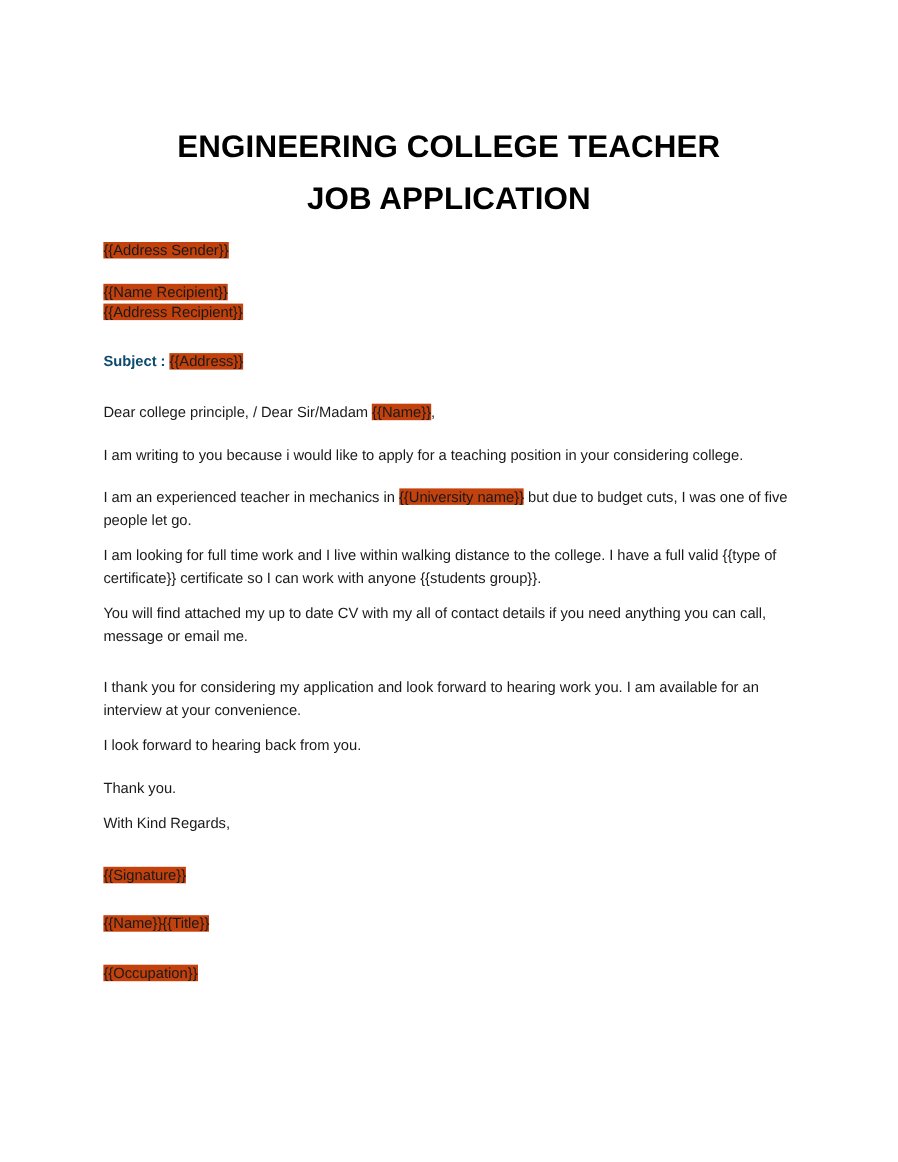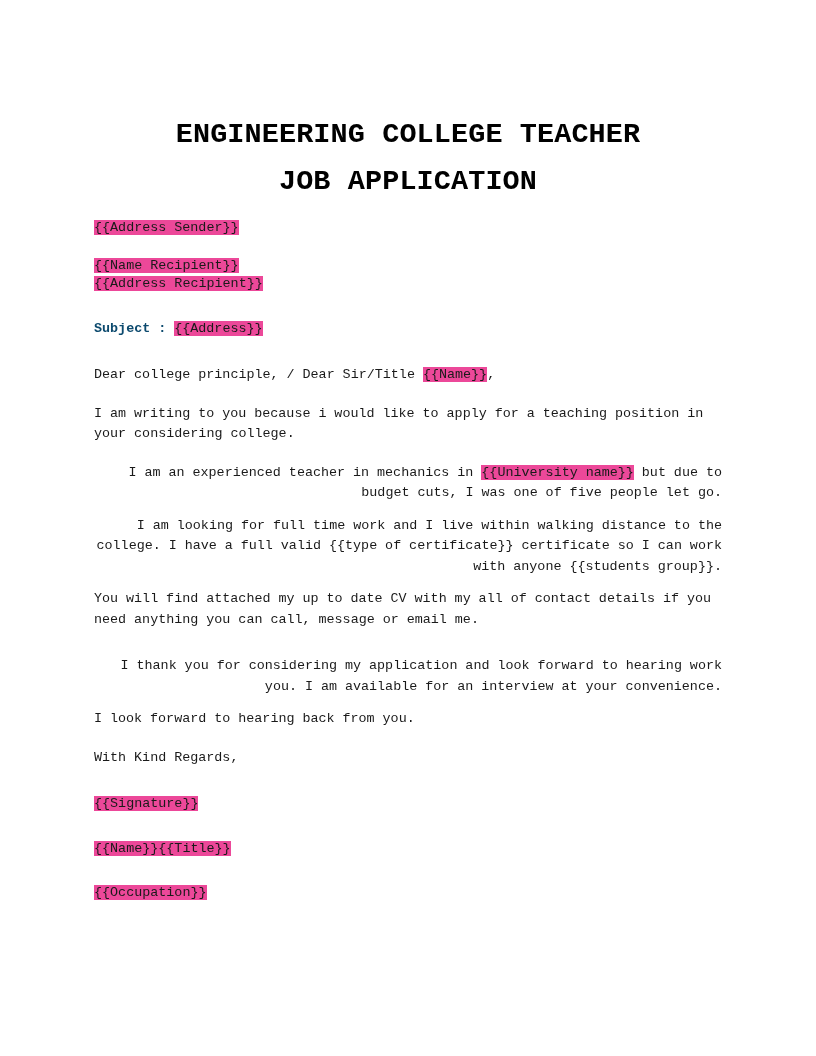--- a/index.html
+++ b/index.html
@@ -16,21 +16,20 @@
     color: #000000;
     -webkit-font-smoothing: antialiased;
   }
   .page {
     position: relative;
     width: 668px;
     height: 1056px;
     background: #ffffff;
     box-sizing: border-box;
     padding: 0;
-    font-family: Liberation Mono, monospace;
   }
   .content {
     position: absolute;
     left: 94px;
     top: 0;
     width: 628px;
   }
 
   
   .doc-title {
@@ -62,26 +61,26 @@
   }
   p.para {
     margin: 0 0 12px 0;
     padding: 0;
     font-size: 13.4px;
     line-height: 20.5px;
     color: #1a1a1a;
     text-align: left;
     word-spacing: -0.1px;
   }
-  p.para.gap-sm   { margin-bottom: 12px; text-align: right; }
+  p.para.gap-sm   { margin-bottom: 12px; }
   p.para.gap-md   { margin-bottom: 18px; }
   p.para.gap-lg   { margin-bottom: 26px; }
 
   .hl {
-    background-color: #ec4899;
+    background-color: #c2410c;
     color: #1a1a1a;
     padding: 0;
   }
   .bold {
     font-weight: bold;
     color: #0c4a6e;
   }
   .block-lines {
     margin: 0 0 26px 0;
     padding: 0;
@@ -120,40 +119,41 @@
         <span class="hl">{{Name Recipient}}</span><br>
         <span class="hl">{{Address Recipient}}</span>
       </p>
 
       <p class="para gap-lg">
         <span class="bold">Subject :</span>
         <span class="hl">{{Address}}</span>
       </p>
 
       <p class="para gap-md">
-        <span>Dear college principle, / Dear Sir/Title</span>
+        <span>Dear college principle, / Dear Sir/Madam</span>
         <span class="hl">{{Name}}</span><span>,</span>
       </p>
 
       <p class="para gap-md">I am writing to you because i would like to apply for a teaching position in your considering college.</p>
 
       <p class="para gap-sm">
         <span>I am an experienced teacher in mechanics in</span>
         <span class="hl">{{University name}}</span>
         <span>but due to budget cuts, I was one of five people let go.</span>
       </p>
 
       <p class="para gap-sm">I am looking for full time work and I live within walking distance to the college. I have a full valid {{type of certificate}} certificate so I can work with anyone {{students group}}.</p>
 
       <p class="para gap-lg">You will find attached my up to date CV with my all of contact details if you need anything you can call, message or email me.</p>
 
       <p class="para gap-sm">I thank you for considering my application and look forward to hearing work you. I am available for an interview at your convenience.</p>
 
       <p class="para gap-md">I look forward to hearing back from you.</p>
 
+      <p class="para gap-sm">Thank you.</p>
 
       <p class="para gap-lg">With Kind Regards,</p>
 
       <p class="sig-line">
         <span class="hl">{{Signature}}</span>
       </p>
 
       <p class="sig-line">
         <span class="hl">{{Name}}{{Title}}</span>
       </p>

